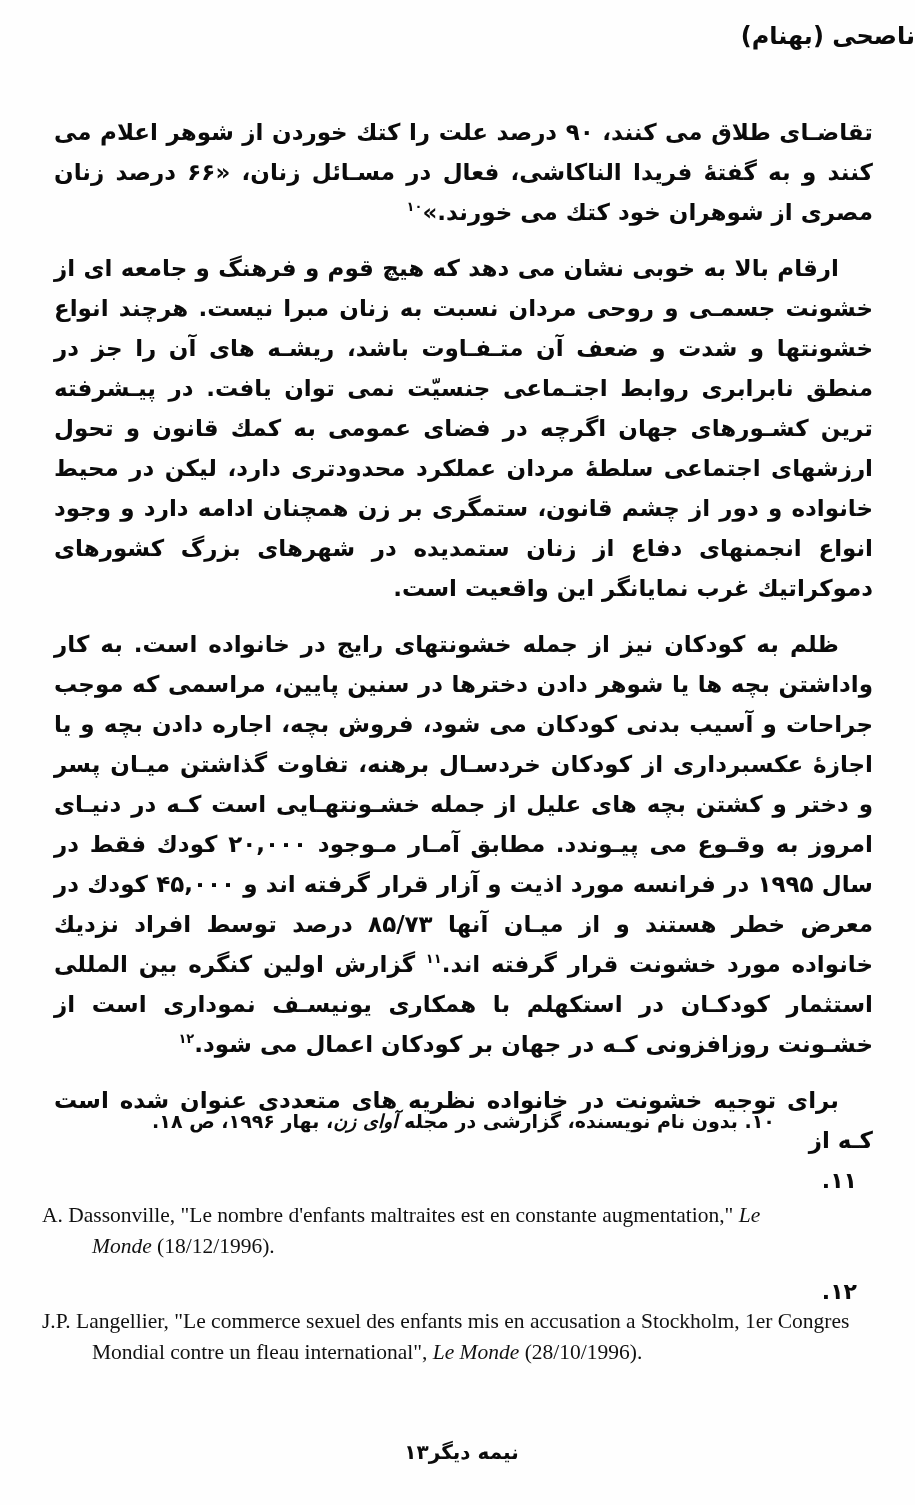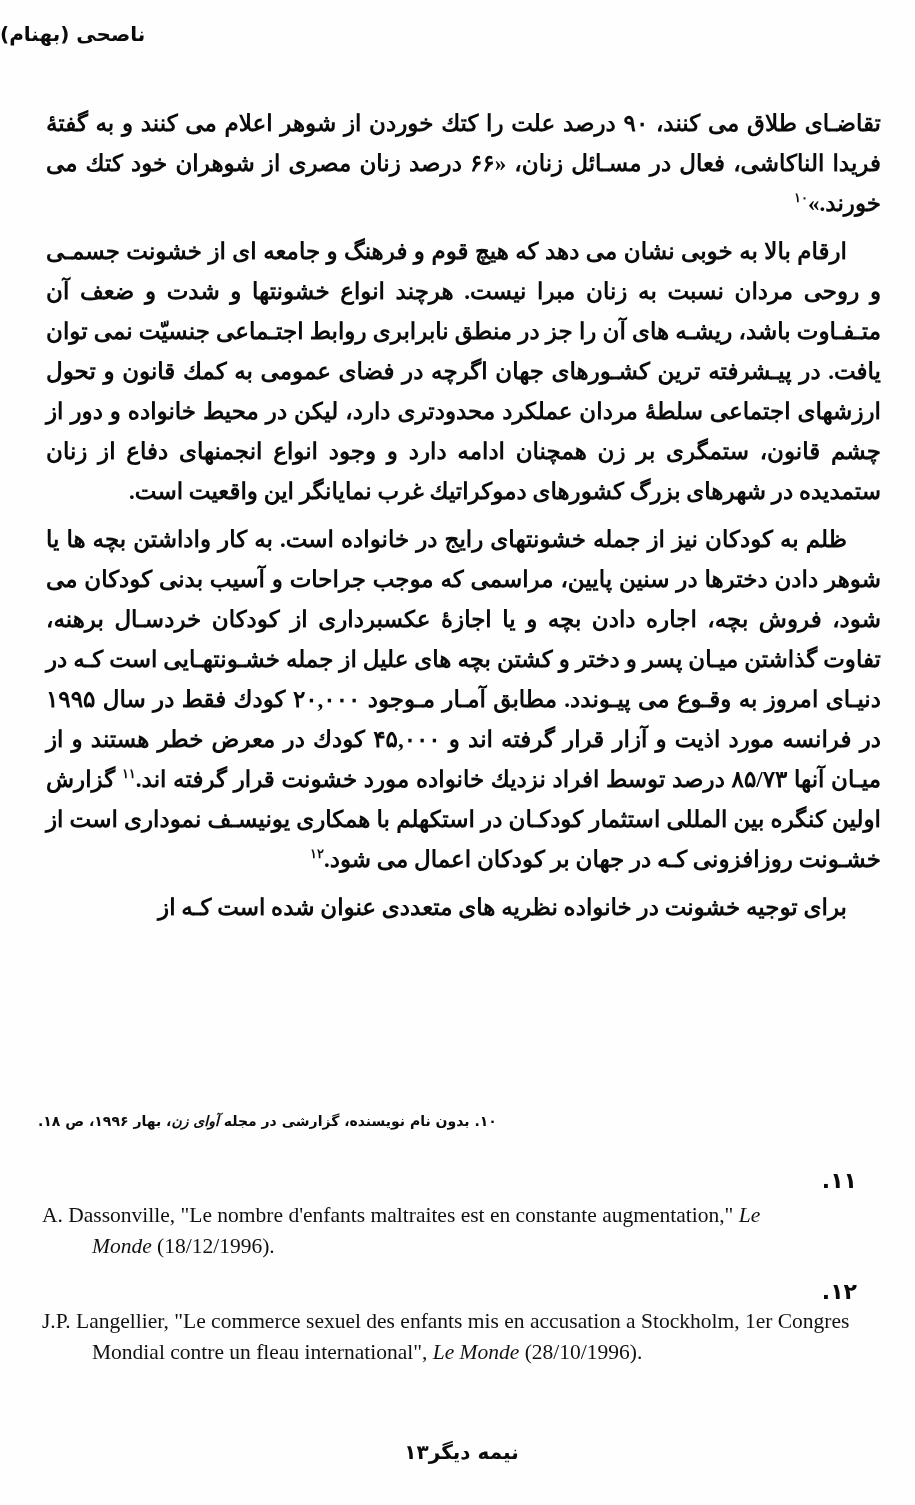--- a/index.html
+++ b/index.html
@@ -9,53 +9,53 @@
     height: 1505px;
     margin: 0 auto;
     background: #fefefe;
     color: #0b0b0b;
     font-family: "DejaVu Sans", sans-serif;
     overflow: hidden;
   }
   .page-header {
     position: absolute;
     top: 22px; left: 0; right: 0;
-    text-align: left;
+    text-align: right;
     direction: rtl;
-    font-size: 20px;
+    font-size: 24px;
     font-weight: 700;
   }
   .body-text {
     position: absolute;
     top: 96px;
     right: 26px;
     width: 851px;
     direction: rtl;
     text-align: justify;
     font-size: 23px;
     font-weight: 700;
     line-height: 40px;
     letter-spacing: 0.2px;
   }
-  .para { margin: 8px; font-family: Liberation Serif, serif; }
+  .para { margin: 16px; }
   .para.indent { text-indent: 34px; }
   sup.fnref {
     font-size: 13px;
     line-height: 0;
     vertical-align: super;
     font-weight: 700;
   }
   .fn-fa {
     position: absolute;
     top: 1106px;
     right: 26px;
     width: 851px;
     direction: rtl;
-    text-align: left;
-    font-size: 14px;
+    text-align: center;
+    font-size: 19px;
     font-weight: 700;
     line-height: 30px;
   }
   .fn-marker {
     position: absolute;
     right: 58px;
     direction: rtl;
     font-size: 22px;
     font-weight: 700;
   }

